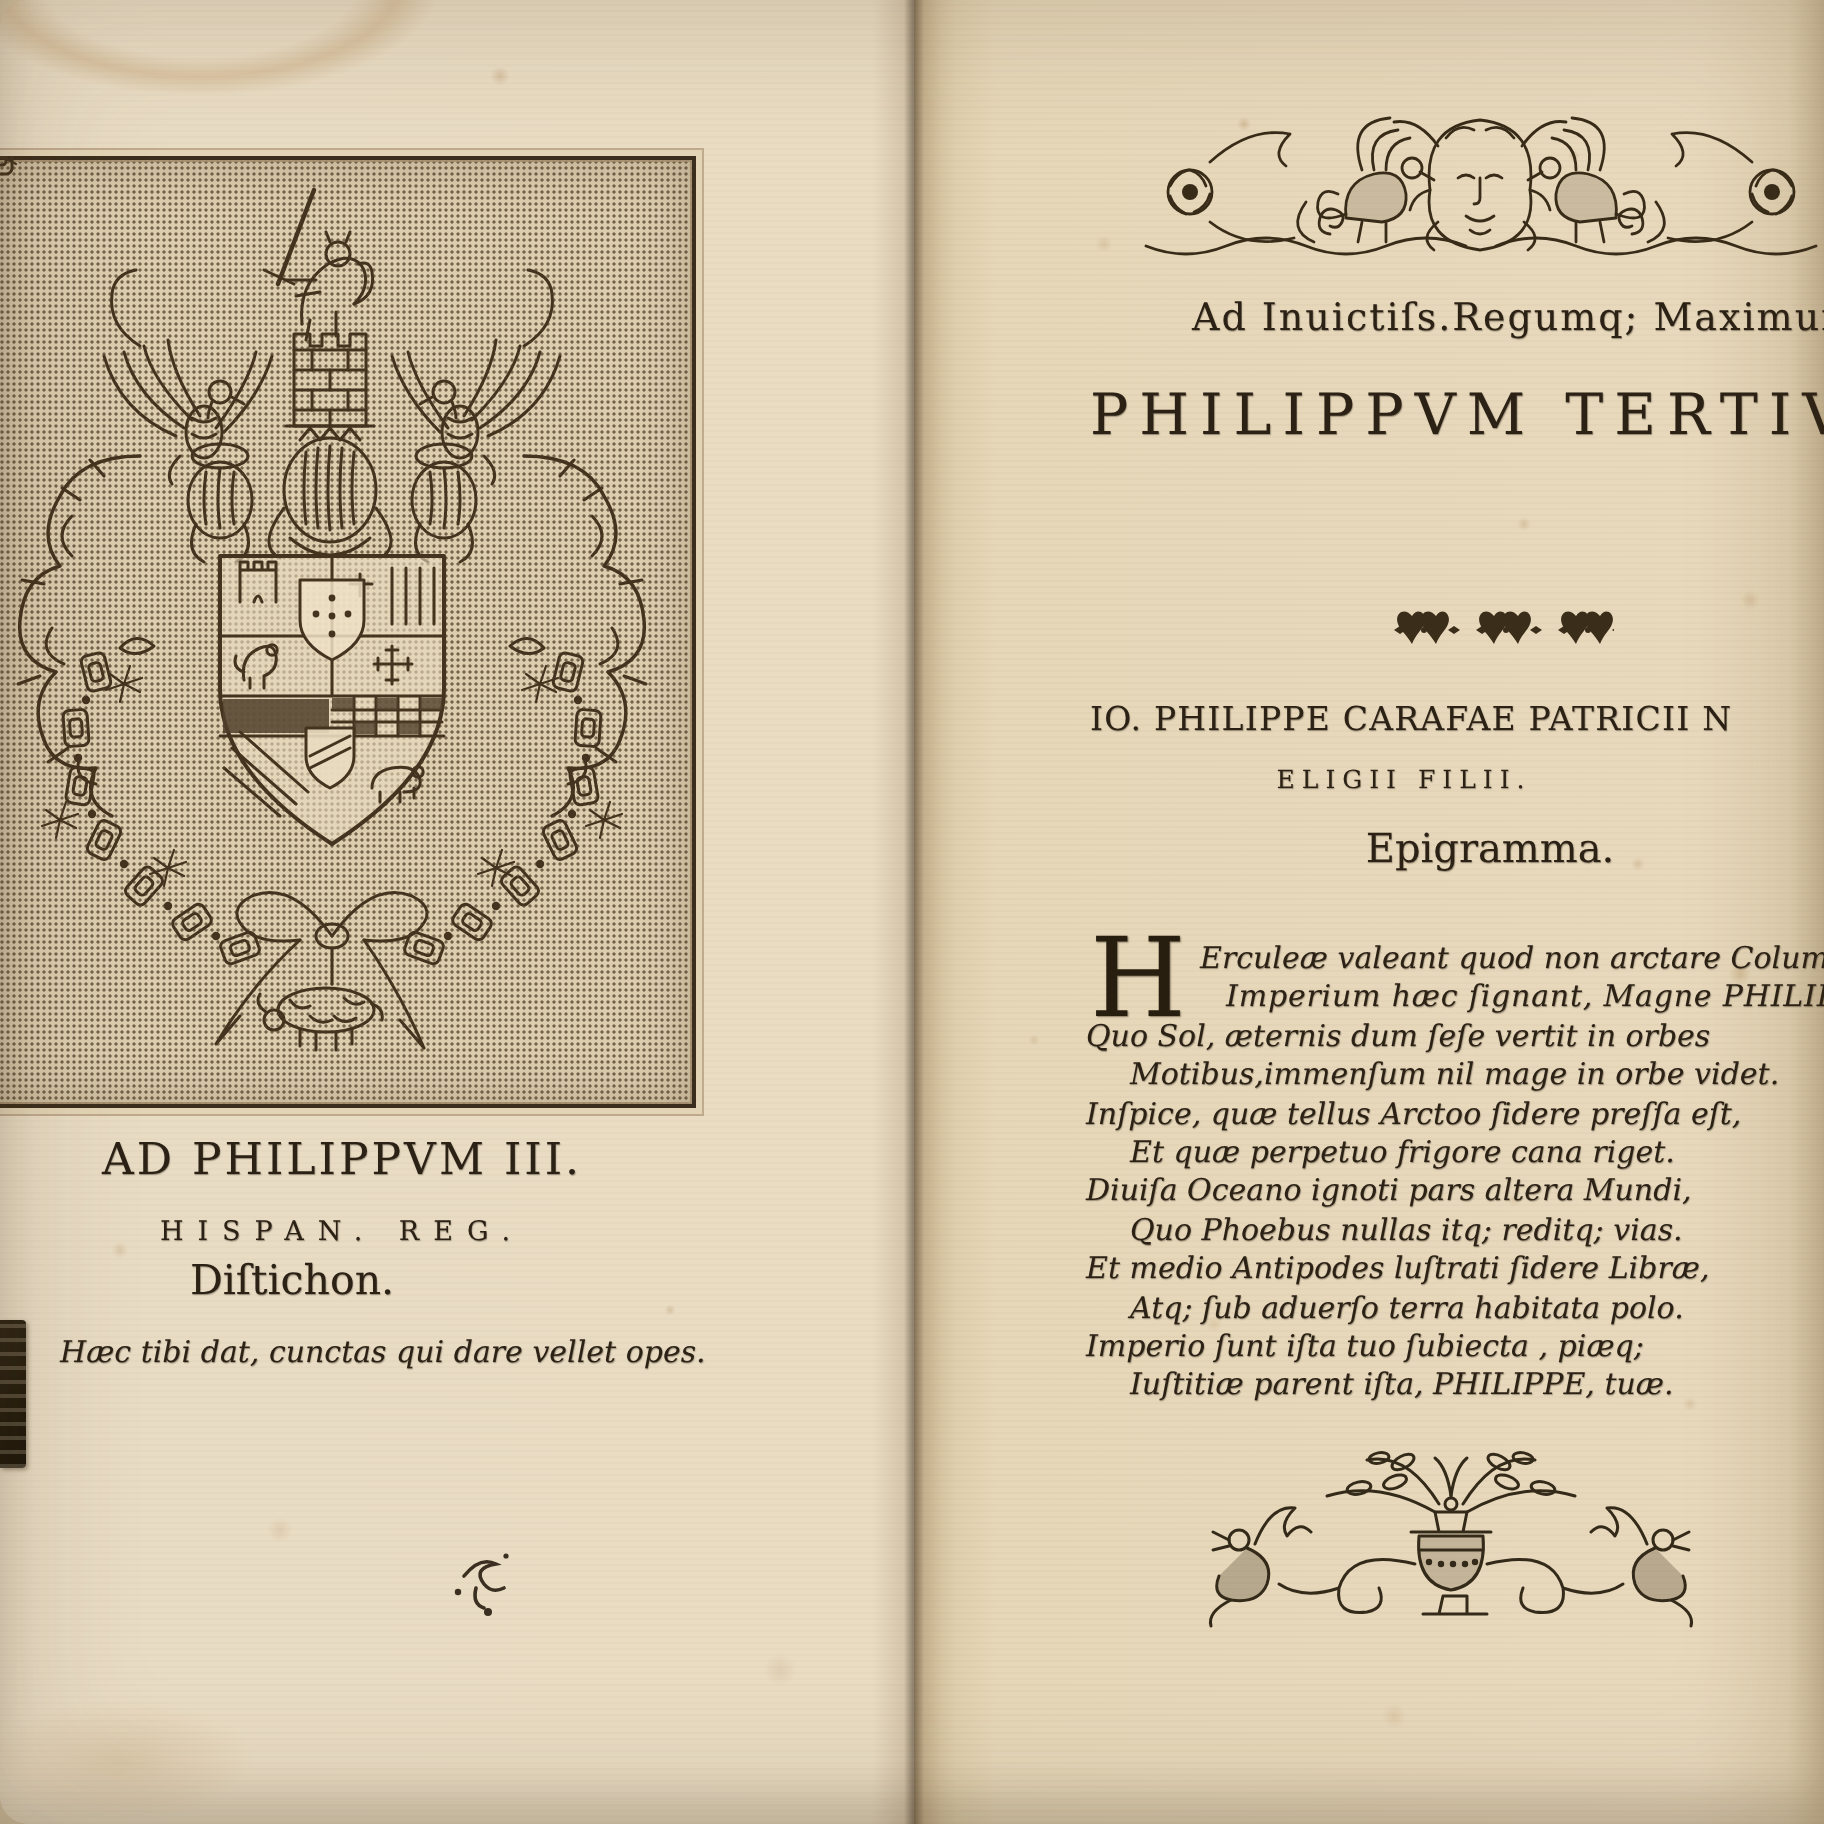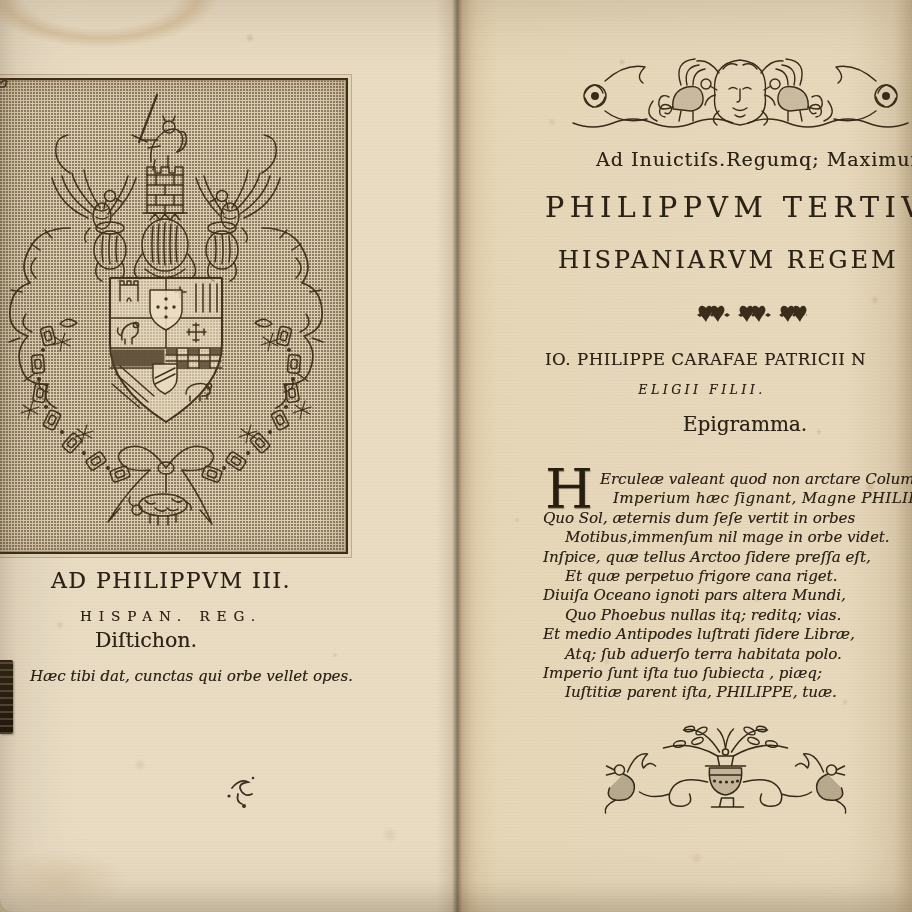--- a/index.html
+++ b/index.html
@@ -77,21 +77,21 @@
   .distich .d1{margin-left:0;}
   .distich .d2{margin-left:15px;}
 
   
   .headpiece{position:absolute;left:112px;top:51px;width:343px;height:80px;}
   .rp-dedication{position:absolute;left:139px;top:148px;font-size:19px;letter-spacing:1px;white-space:nowrap;}
   .rp-title1{position:absolute;left:88px;top:191px;font-size:28.5px;letter-spacing:5.5px;white-space:nowrap;}
   .rp-title2{position:absolute;left:101px;top:246px;font-size:24px;letter-spacing:3px;white-space:nowrap;}
   .fleurons{position:absolute;left:240px;top:304px;width:110px;height:22px;}
   .rp-author1{position:absolute;left:88px;top:350px;font-size:16.5px;letter-spacing:.6px;white-space:nowrap;}
-  .rp-author2{position:absolute;left:60px;top:382px;width:370px;text-align:center;font-size:12.5px;letter-spacing:3.5px;white-space:nowrap;font-style:italic;}
+  .rp-author2{position:absolute;left:60px;top:382px;width:370px;text-align:center;font-size:12.5px;letter-spacing:3.5px;white-space:nowrap;}
   .rp-epigramma{position:absolute;left:128px;top:412px;width:320px;text-align:center;font-size:20px;white-space:nowrap;}
   .drop-h{position:absolute;left:88px;top:467px;font-size:55px;line-height:44px;color:#271e10;
     text-shadow:.5px .5px .8px rgba(45,33,15,.5);}
   .epigram{position:absolute;left:86px;top:470px;font-style:italic;font-size:15px;line-height:19.4px;white-space:nowrap;}
   .epigram .e0{margin-left:57px;}
   .epigram .e1{margin-left:70px;letter-spacing:.4px;}
   .epigram .ind{margin-left:22px;}
   .tailpiece{position:absolute;left:141px;top:722px;width:255px;height:95px;}
   .squiggle{position:absolute;left:222px;top:766px;width:40px;height:46px;}
 
@@ -268,21 +268,21 @@
         </g>
       </g>
     </svg>
 
     <div class="lp-center lp-heading inktext">AD PHILIPPVM III.</div>
     <div class="lp-center lp-dist-title inktext">Diſtichon.</div>
     <div class="lp-center lp-sub inktext">HISPAN. REG.</div>
 
     <div class="drop-m" title=""></div>
     <div class="distich inktext">
-      <div class="d2">Hæc tibi dat, cunctas qui orbe vellet opes.</div>
+      <div class="d2">Hæc tibi dat, cunctas qui dare vellet opes.</div>
     </div>
 
     <svg class="squiggle" viewBox="0 0 40 46">
       <g stroke="#3a2f20" stroke-width="1.8" fill="none" stroke-linecap="round">
         <path d="M10,22 q8,-10 16,-6 q-12,2 -6,10 q4,5 10,2"></path>
         <path d="M16,28 q-2,8 4,10"></path>
       </g>
       <g fill="#3a2f20">
         <circle cx="7" cy="30" r="1.6"></circle>
           <circle cx="22" cy="40" r="2"></circle>
@@ -316,21 +316,20 @@
           <path d="M171,38 v10 q0,3 -3,3 M164,57 q7,5 14,0 M166,64 q5,4 10,0"></path>
           <path d="M154,18 q6,-8 14,-4 M188,18 q-6,-8 -14,-4"></path>
           <path d="M146,44 q-8,2 -10,10 M196,44 q8,2 10,10"></path>
           <path d="M150,22 Q140,8 128,10 M192,22 Q202,8 214,10"></path>
         </g>
       </g>
     </svg>
 
     <div class="rp-dedication inktext">Ad Inuictiſs.Regumq; Maximum</div>
     <div class="rp-title1 inktext">PHILIPPVM TERTIVM</div>
-    <div class="rp-title2 inktext">HISPANIARVM REGEM</div>
 
     <svg class="fleurons" viewBox="0 0 110 22">
       <g fill="#3a2d1a">
         <g id="flc">
           <path d="M9,4 C5,-1 0,3 2,8 C3,11 6,13 9,18 C11,13 14,11 15,8 C17,3 12,-1 9,4 Z"></path>
           <path d="M21,4 C17,-1 12,3 14,8 C15,11 18,13 21,18 C23,13 26,11 27,8 C29,3 24,-1 21,4 Z"></path>
           <path d="M0,11 l3,-2 3,2 -3,2 Z"></path>
             <path d="M24,11 l3,-2 3,2 -3,2 Z" transform="translate(3,0)"></path>
           <circle cx="15" cy="11" r="1.5"></circle>
         </g>

